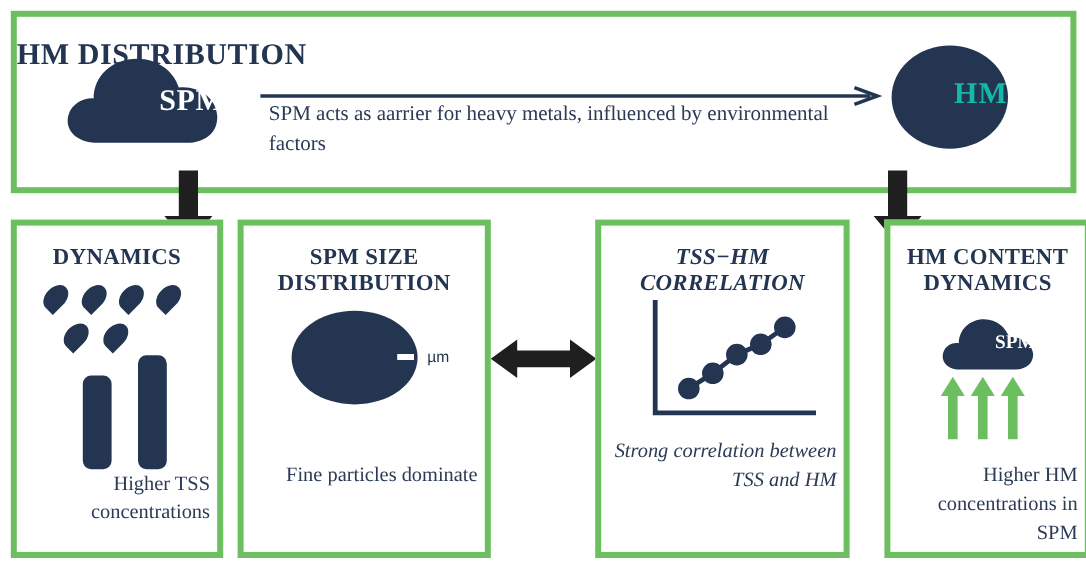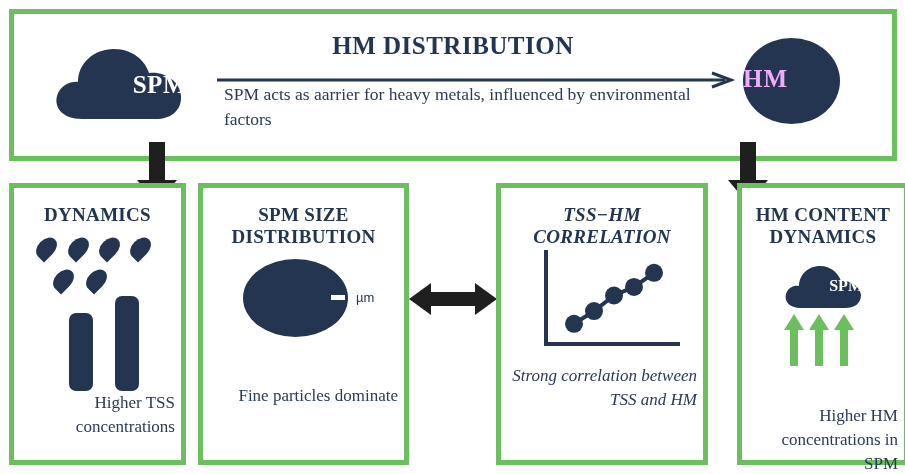--- a/index.html
+++ b/index.html
@@ -31,21 +31,21 @@
     left: 9px;
     top: 9px;
     width: 888px;
     height: 152px;
   }
   #top-title {
     position: absolute;
     left: 0;
     right: 0;
     top: 18px;
-    text-align: center;
+    text-align: left;
     font-size: 25px;
     font-weight: bold;
     letter-spacing: 0.5px;
     color: #233550;
     font-family: "Liberation Serif", "DejaVu Serif", serif;
   }
   #top-caption {
     position: absolute;
     left: 210px;
     width: 470px;
@@ -84,22 +84,22 @@
     top: 24px;
     width: 97px;
     height: 86px;
     background: #233550;
     border-radius: 50%;
   }
   #hm-ellipse .lbl {
     position: absolute;
     left: 0; right: 0;
     top: 27px;
-    text-align: left;
-    color: #f0abfc;
+    text-align: right;
+    color: #14b8a6;
     font-weight: bold;
     font-size: 25px;
     letter-spacing: 1px;
     font-family: "Liberation Serif", "DejaVu Serif", serif;
   }
 
   
   #top-arrow { position: absolute; left: 203px; top: 58px; width: 520px; height: 16px; }
 
   
@@ -274,21 +274,21 @@
           <circle cx="66.0" cy="63.1" r="9" fill="#233550"></circle>
           <circle cx="86.0" cy="47.5" r="9" fill="#233550"></circle>
           <circle cx="106.0" cy="38.9" r="9" fill="#233550"></circle>
           <circle cx="126.0" cy="24.8" r="9" fill="#233550"></circle>
         </g>
     </svg>
   </div>
 
   <div class="panel" id="panel-hm">
     <div class="panel-title">HM CONTENT DYNAMICS</div>
-    <div class="panel-caption" style="top:196px;margin-top:20px;">Higher HM concentrations in SPM</div>
+    <div class="panel-caption" style="top:196px;">Higher HM concentrations in SPM</div>
   </div>
 
   <div class="cloud" id="spm-cloud-panel4">
     <svg width="80" height="48" viewBox="0 0 80 48" aria-hidden="true">
       <path d="M18 46 C6 46 1 39 3 32 C5 25 12 23 16 24 C16 13 25 4 37 4 C48 4 55 11 58 19 C67 18 77 24 78 33 C78 42 71 46 62 46 Z" fill="#233550"></path>
     </svg>
     <div class="lbl">SPM</div>
   </div>
 
   <div id="green-arrows">

